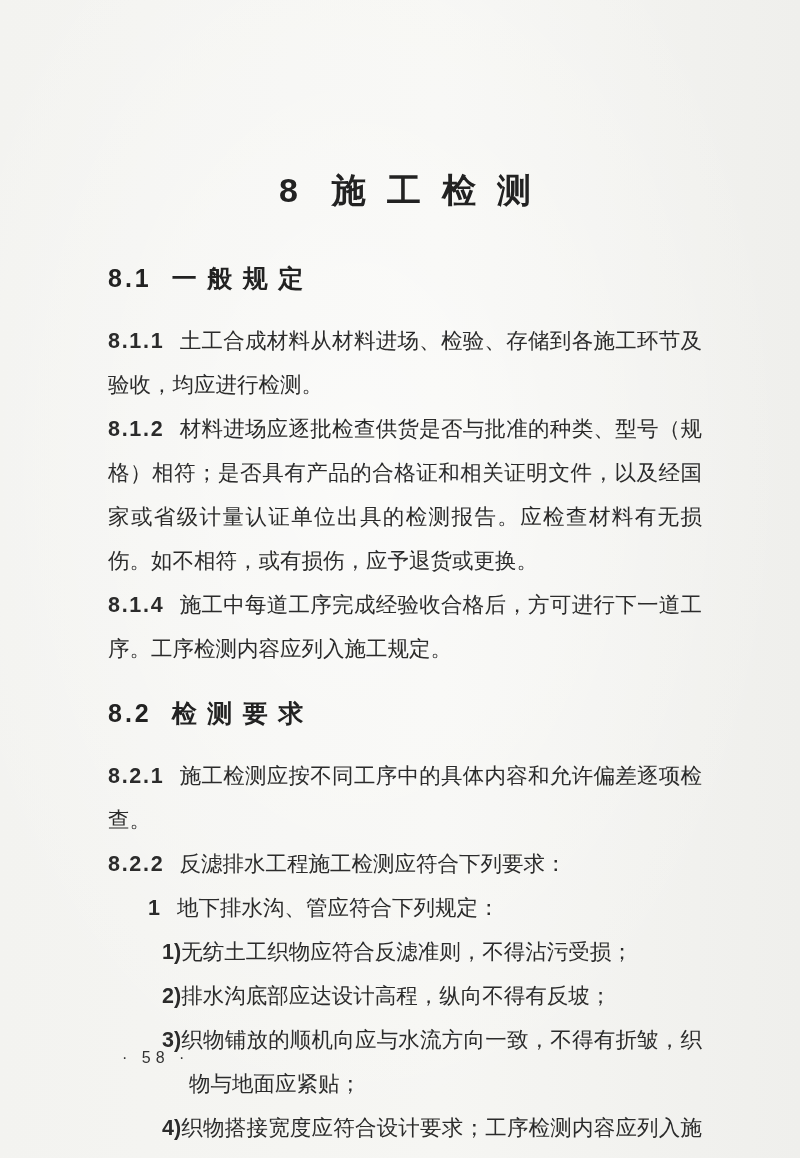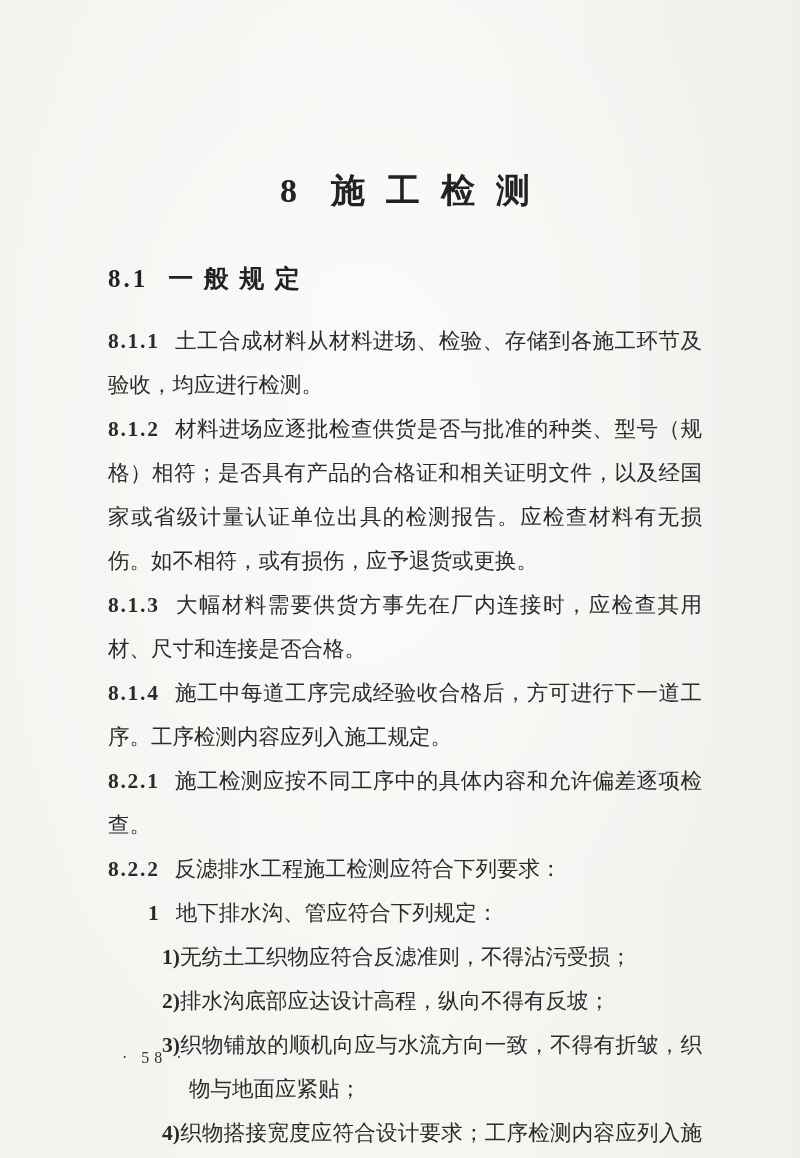--- a/index.html
+++ b/index.html
@@ -9,21 +9,21 @@
   }
   .page {
     position: relative;
     width: 800px;
     height: 1158px;
     margin: 0 auto;
     background:
       radial-gradient(ellipse at 45% 40%, rgba(255,255,255,0.55), rgba(255,255,255,0) 70%),
       linear-gradient(90deg, #f3f3f0 0%, #f6f6f3 55%, #efefec 100%);
     color: #2b2b2b;
-    font-family: Liberation Serif, serif;
+    font-family: Liberation Sans, sans-serif;
     overflow: hidden;
   }
   .content {
     position: absolute;
     left: 108px;
     top: 168px;
     width: 594px;
   }
   .chapter-title {
     margin: 0 0 48px 0;
@@ -105,26 +105,26 @@
       <span class="section-num">8.1</span><span class="section-name">一般规定</span>
     </h2>
 
     <p class="clause">
       <span class="clause-num">8.1.1</span><span>土工合成材料从材料进场、检验、存储到各施工环节及验收，均应进行检测。</span>
     </p>
     <p class="clause">
       <span class="clause-num">8.1.2</span><span>材料进场应逐批检查供货是否与批准的种类、型号（规格）相符；是否具有产品的合格证和相关证明文件，以及经国家或省级计量认证单位出具的检测报告。应检查材料有无损伤。如不相符，或有损伤，应予退货或更换。</span>
     </p>
     <p class="clause">
-      <span class="clause-num">8.1.3</span><span>大幅材料需要供货方事先在厂内连接时，应检查其用材、尺寸和连接是否合格。</span>
-    </p>
-    <p class="clause">
       <span class="clause-num">8.1.4</span><span>施工中每道工序完成经验收合格后，方可进行下一道工序。工序检测内容应列入施工规定。</span>
     </p>
 
+    <h2 class="section-title">
+      <span class="section-num">8.2</span><span class="section-name">检测要求</span>
+    </h2>
 
     <p class="clause">
       <span class="clause-num">8.2.1</span><span>施工检测应按不同工序中的具体内容和允许偏差逐项检查。</span>
     </p>
     <p class="clause">
       <span class="clause-num">8.2.2</span><span>反滤排水工程施工检测应符合下列要求：</span>
     </p>
 
     <p class="item-l1">
       <span class="item-num">1</span><span>地下排水沟、管应符合下列规定：</span>

